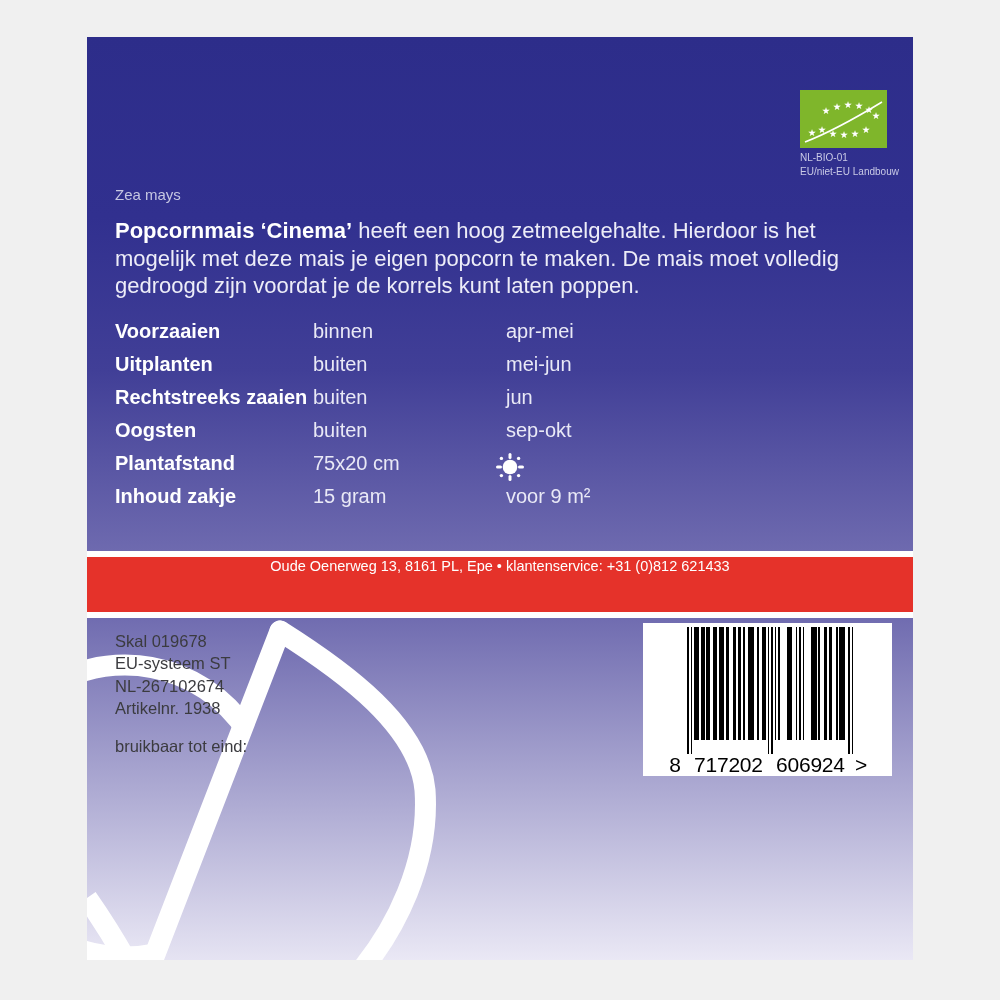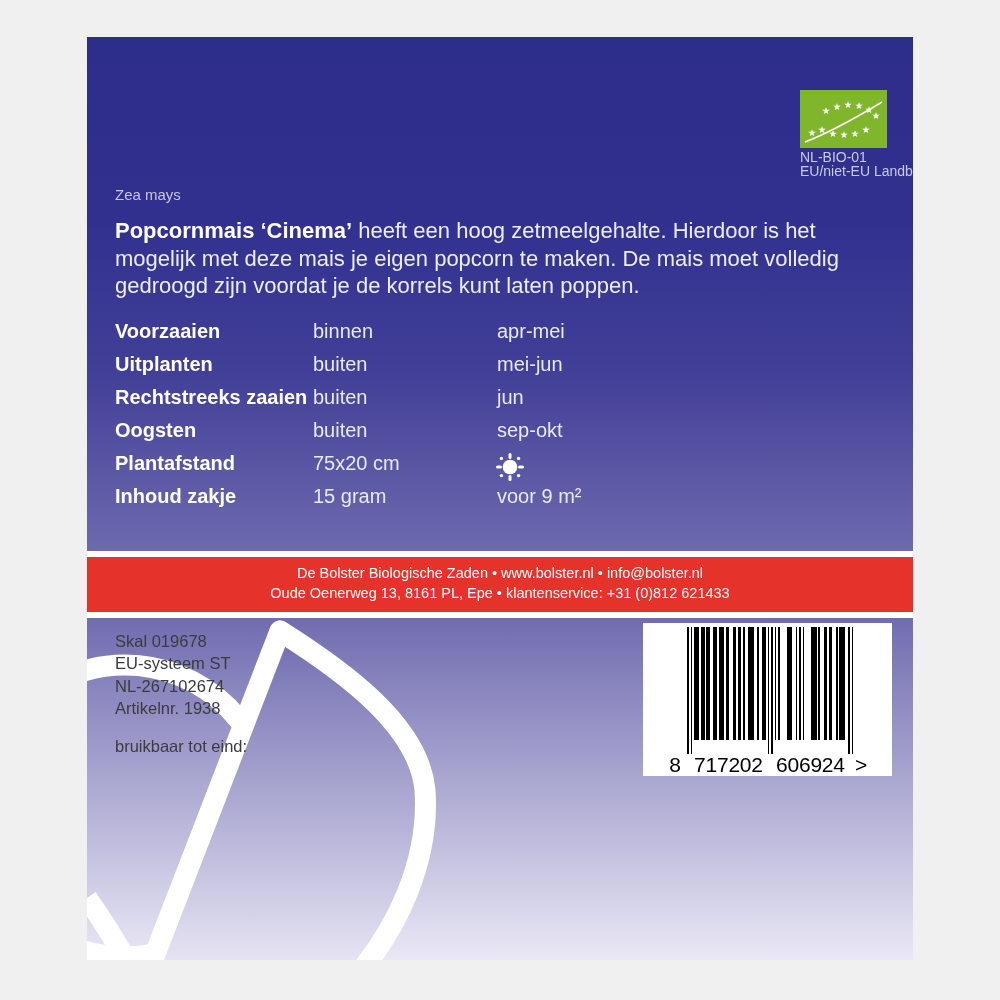--- a/index.html
+++ b/index.html
@@ -3,31 +3,31 @@
 <meta charset="utf-8">
 <style>
   html,body{margin:0;padding:0;background:#F0F0F0;}
   .stage{position:relative;width:1000px;height:1000px;background:#F0F0F0;overflow:hidden;
          font-family:"Liberation Sans",sans-serif;}
   .packet{position:absolute;left:87px;top:37px;width:826px;height:923px;overflow:hidden;}
   .top-section{position:absolute;left:0;top:0;width:826px;height:514px;
     background:linear-gradient(180deg,#2D2D8A 0%,#31308F 35%,#413F97 65%,#6E6AAF 100%);}
   .eu-block{position:absolute;left:713px;top:53px;width:110px;}
   .eu-logo{display:block;width:87px;height:58px;}
-  .eu-code{margin-top:3px;font-size:14px;line-height:13.5px;color:#C9CAE6;white-space:nowrap;}
+  .eu-code{margin-top:3px;font-size:10px;line-height:13.5px;color:#C9CAE6;white-space:nowrap;}
   .species{position:absolute;left:28px;top:149px;font-size:15px;color:#C6C7E2;}
   .desc{position:absolute;left:28px;top:180px;width:778px;margin:0;
         font-size:22px;line-height:27.5px;color:#EDEDF8;}
   .desc b{color:#FFFFFF;font-weight:bold;}
   .grow-table{position:absolute;left:28px;top:283px;right:28px;}
   .g-row{position:relative;height:33px;}
   .g-row span{position:absolute;top:0;font-size:20px;line-height:22px;color:#E9E9F6;white-space:nowrap;}
   .g-row .c1{left:0;font-weight:bold;color:#FFFFFF;}
   .g-row .c2{left:198px;}
-  .g-row .c3{left:382px;text-align:center;}
+  .g-row .c3{left:391px;text-align:center;}
   .sun-wrap{position:absolute;left:380px;top:-4px;width:30px;height:30px;}
   .red-band{position:absolute;left:0;top:514px;width:826px;height:55px;
     background:#E5322A;border-top:6px solid #FFFFFF;border-bottom:6px solid #FFFFFF;
     text-align:center;color:#FFFFFF;}
   .red-band div{font-size:14.5px;line-height:19.5px;}
   .red-band .l1{margin-top:7px;}
   .bottom-section{position:absolute;left:0;top:581px;width:826px;height:342px;
     background:linear-gradient(180deg,#706CB0 0%,#EAE8F5 100%);padding-left:19px;}
   .watermark{position:absolute;left:0;top:0;width:826px;height:342px;}
   .cert{position:absolute;left:28px;top:12px;z-index:2;
@@ -118,21 +118,20 @@
         </div>
         <div class="g-row">
           <span class="c1">Inhoud zakje</span>
           <span class="c2">15 gram</span>
           <span class="c3">voor 9 m²</span>
         </div>
       </div>
     </div>
 
     <div class="red-band">
-      <div class="l1">De Bolster Biologische Zaden • www.bolster.nl • info@bolster.nl</div>
       <div class="l2">Oude Oenerweg 13, 8161 PL, Epe • klantenservice: +31 (0)812 621433</div>
     </div>
 
     <div class="bottom-section">
 
       <svg class="watermark" viewBox="0 0 826 342" preserveAspectRatio="none">
         <defs>
           <linearGradient id="wg" x1="0" y1="0" x2="0" y2="1">
             <stop offset="0" stop-color="#706CB0"></stop>
             <stop offset="1" stop-color="#EAE8F5"></stop>

